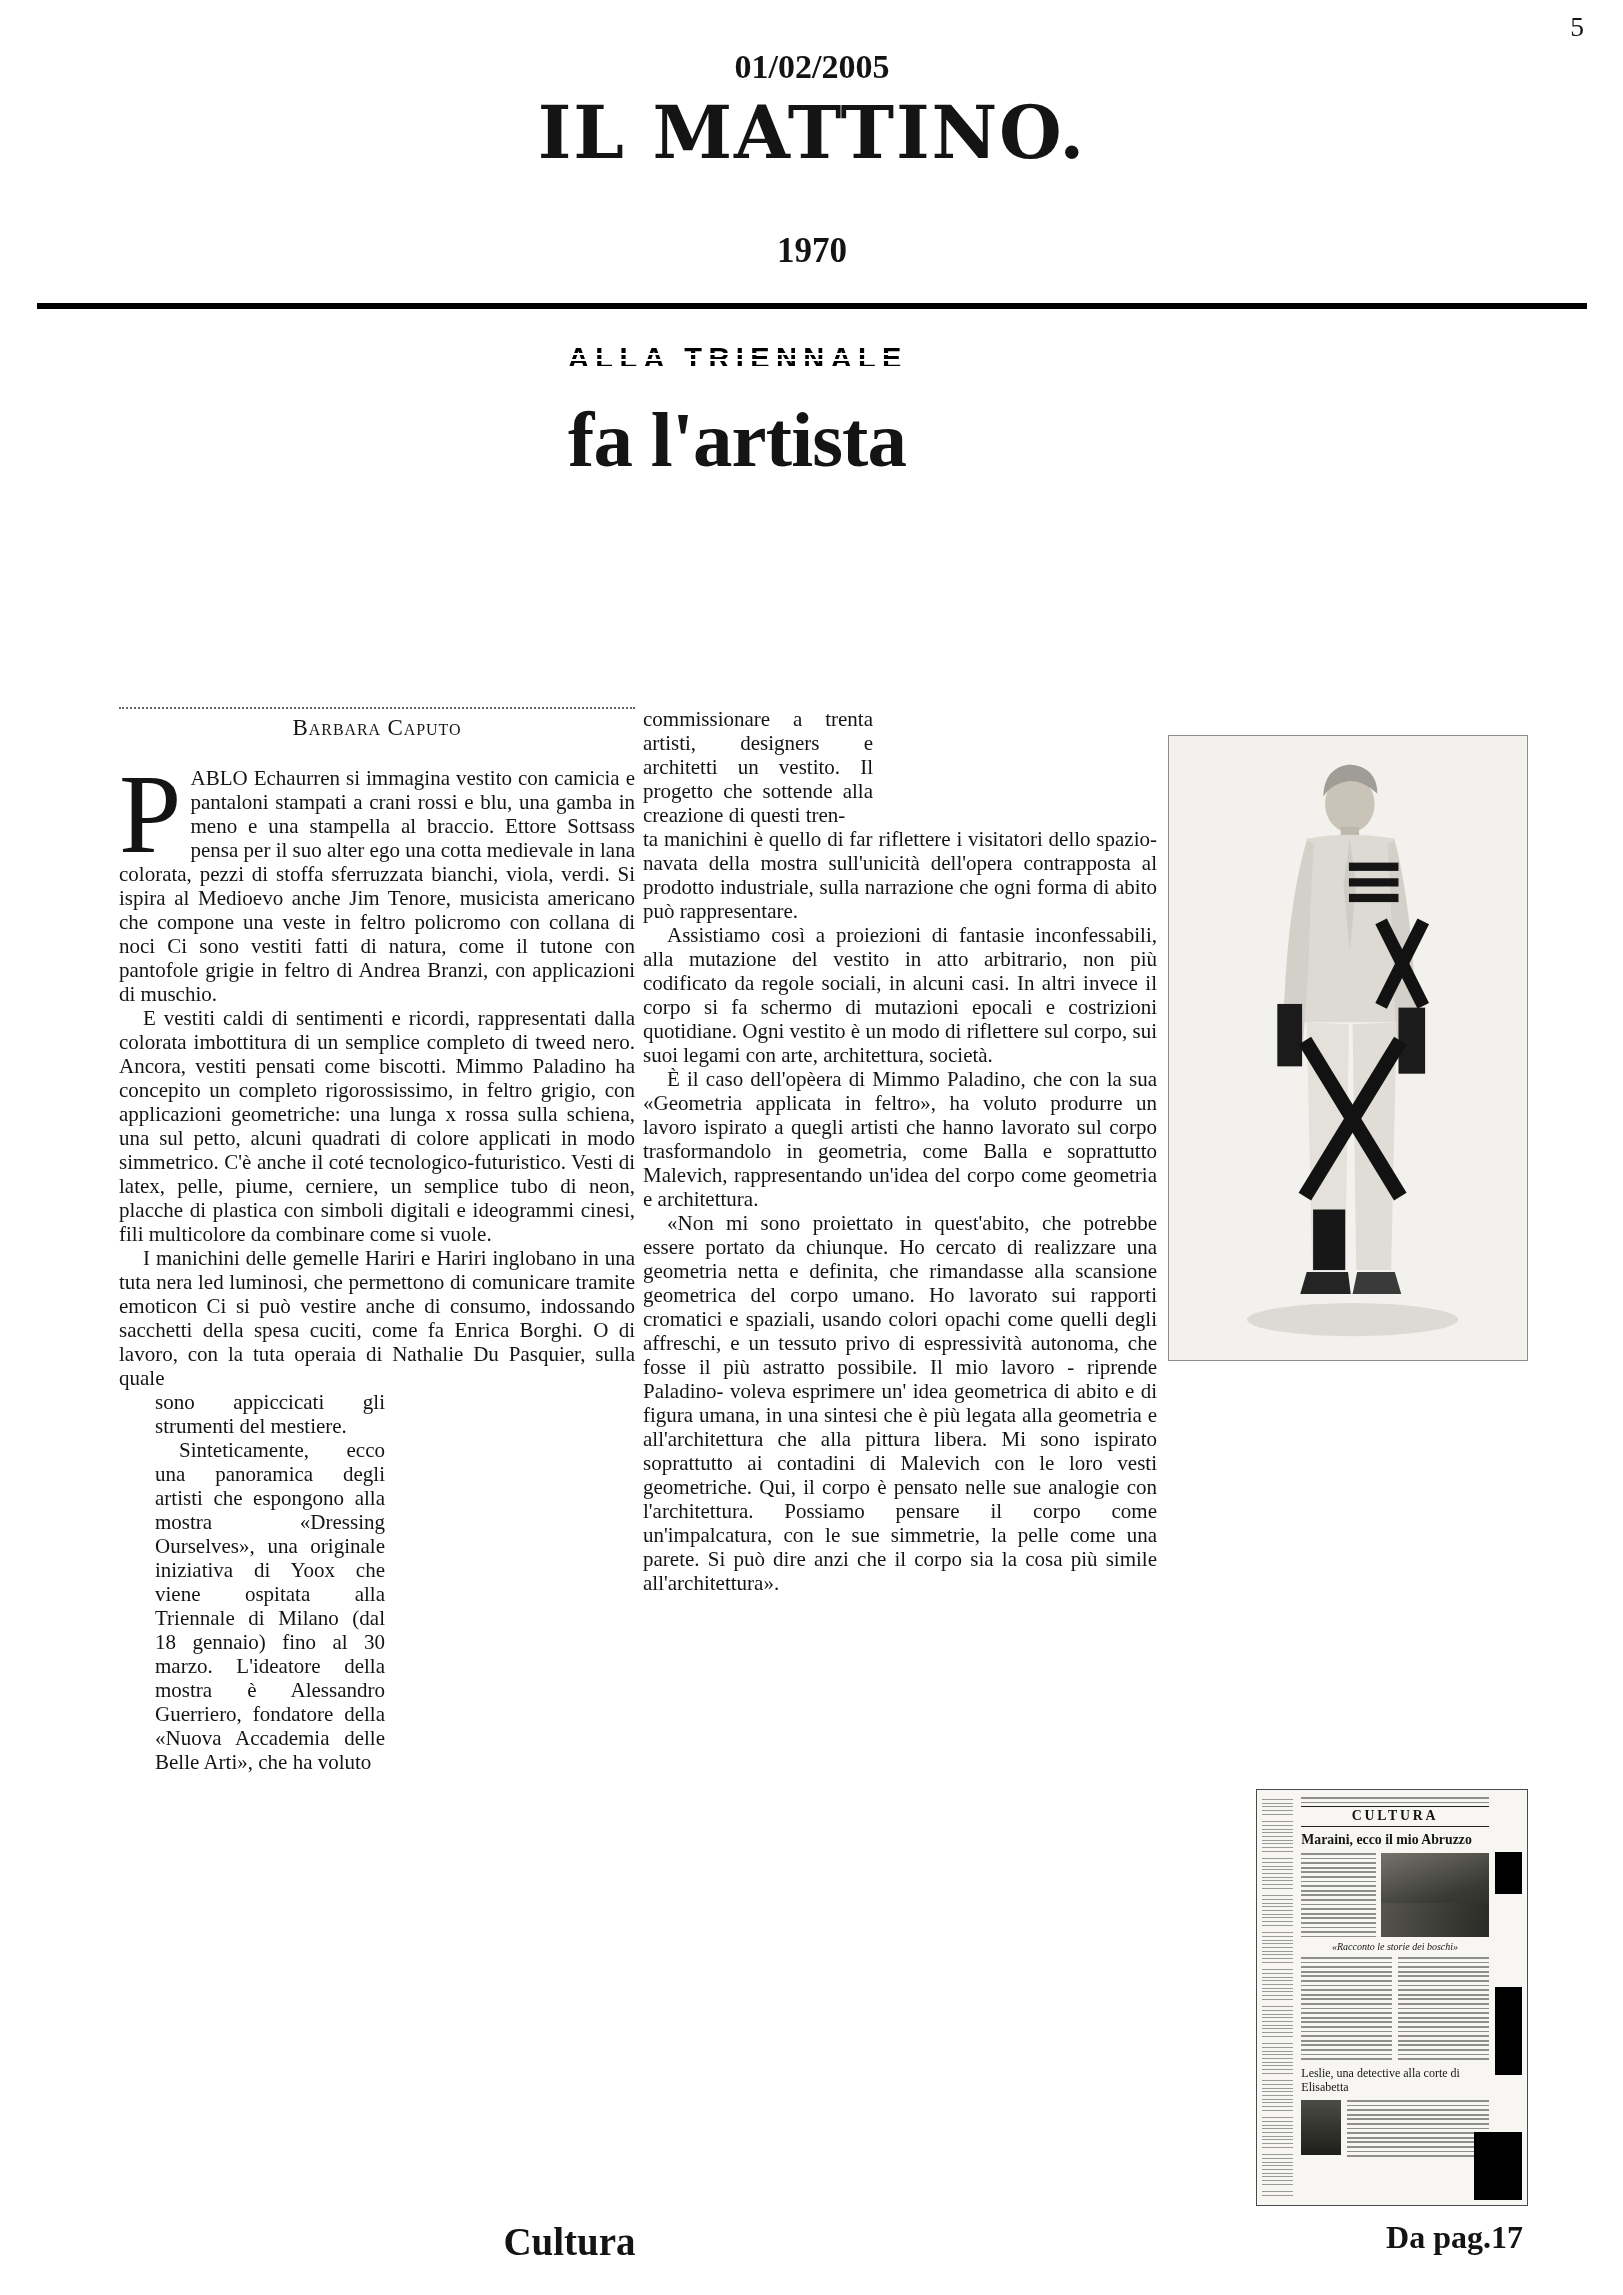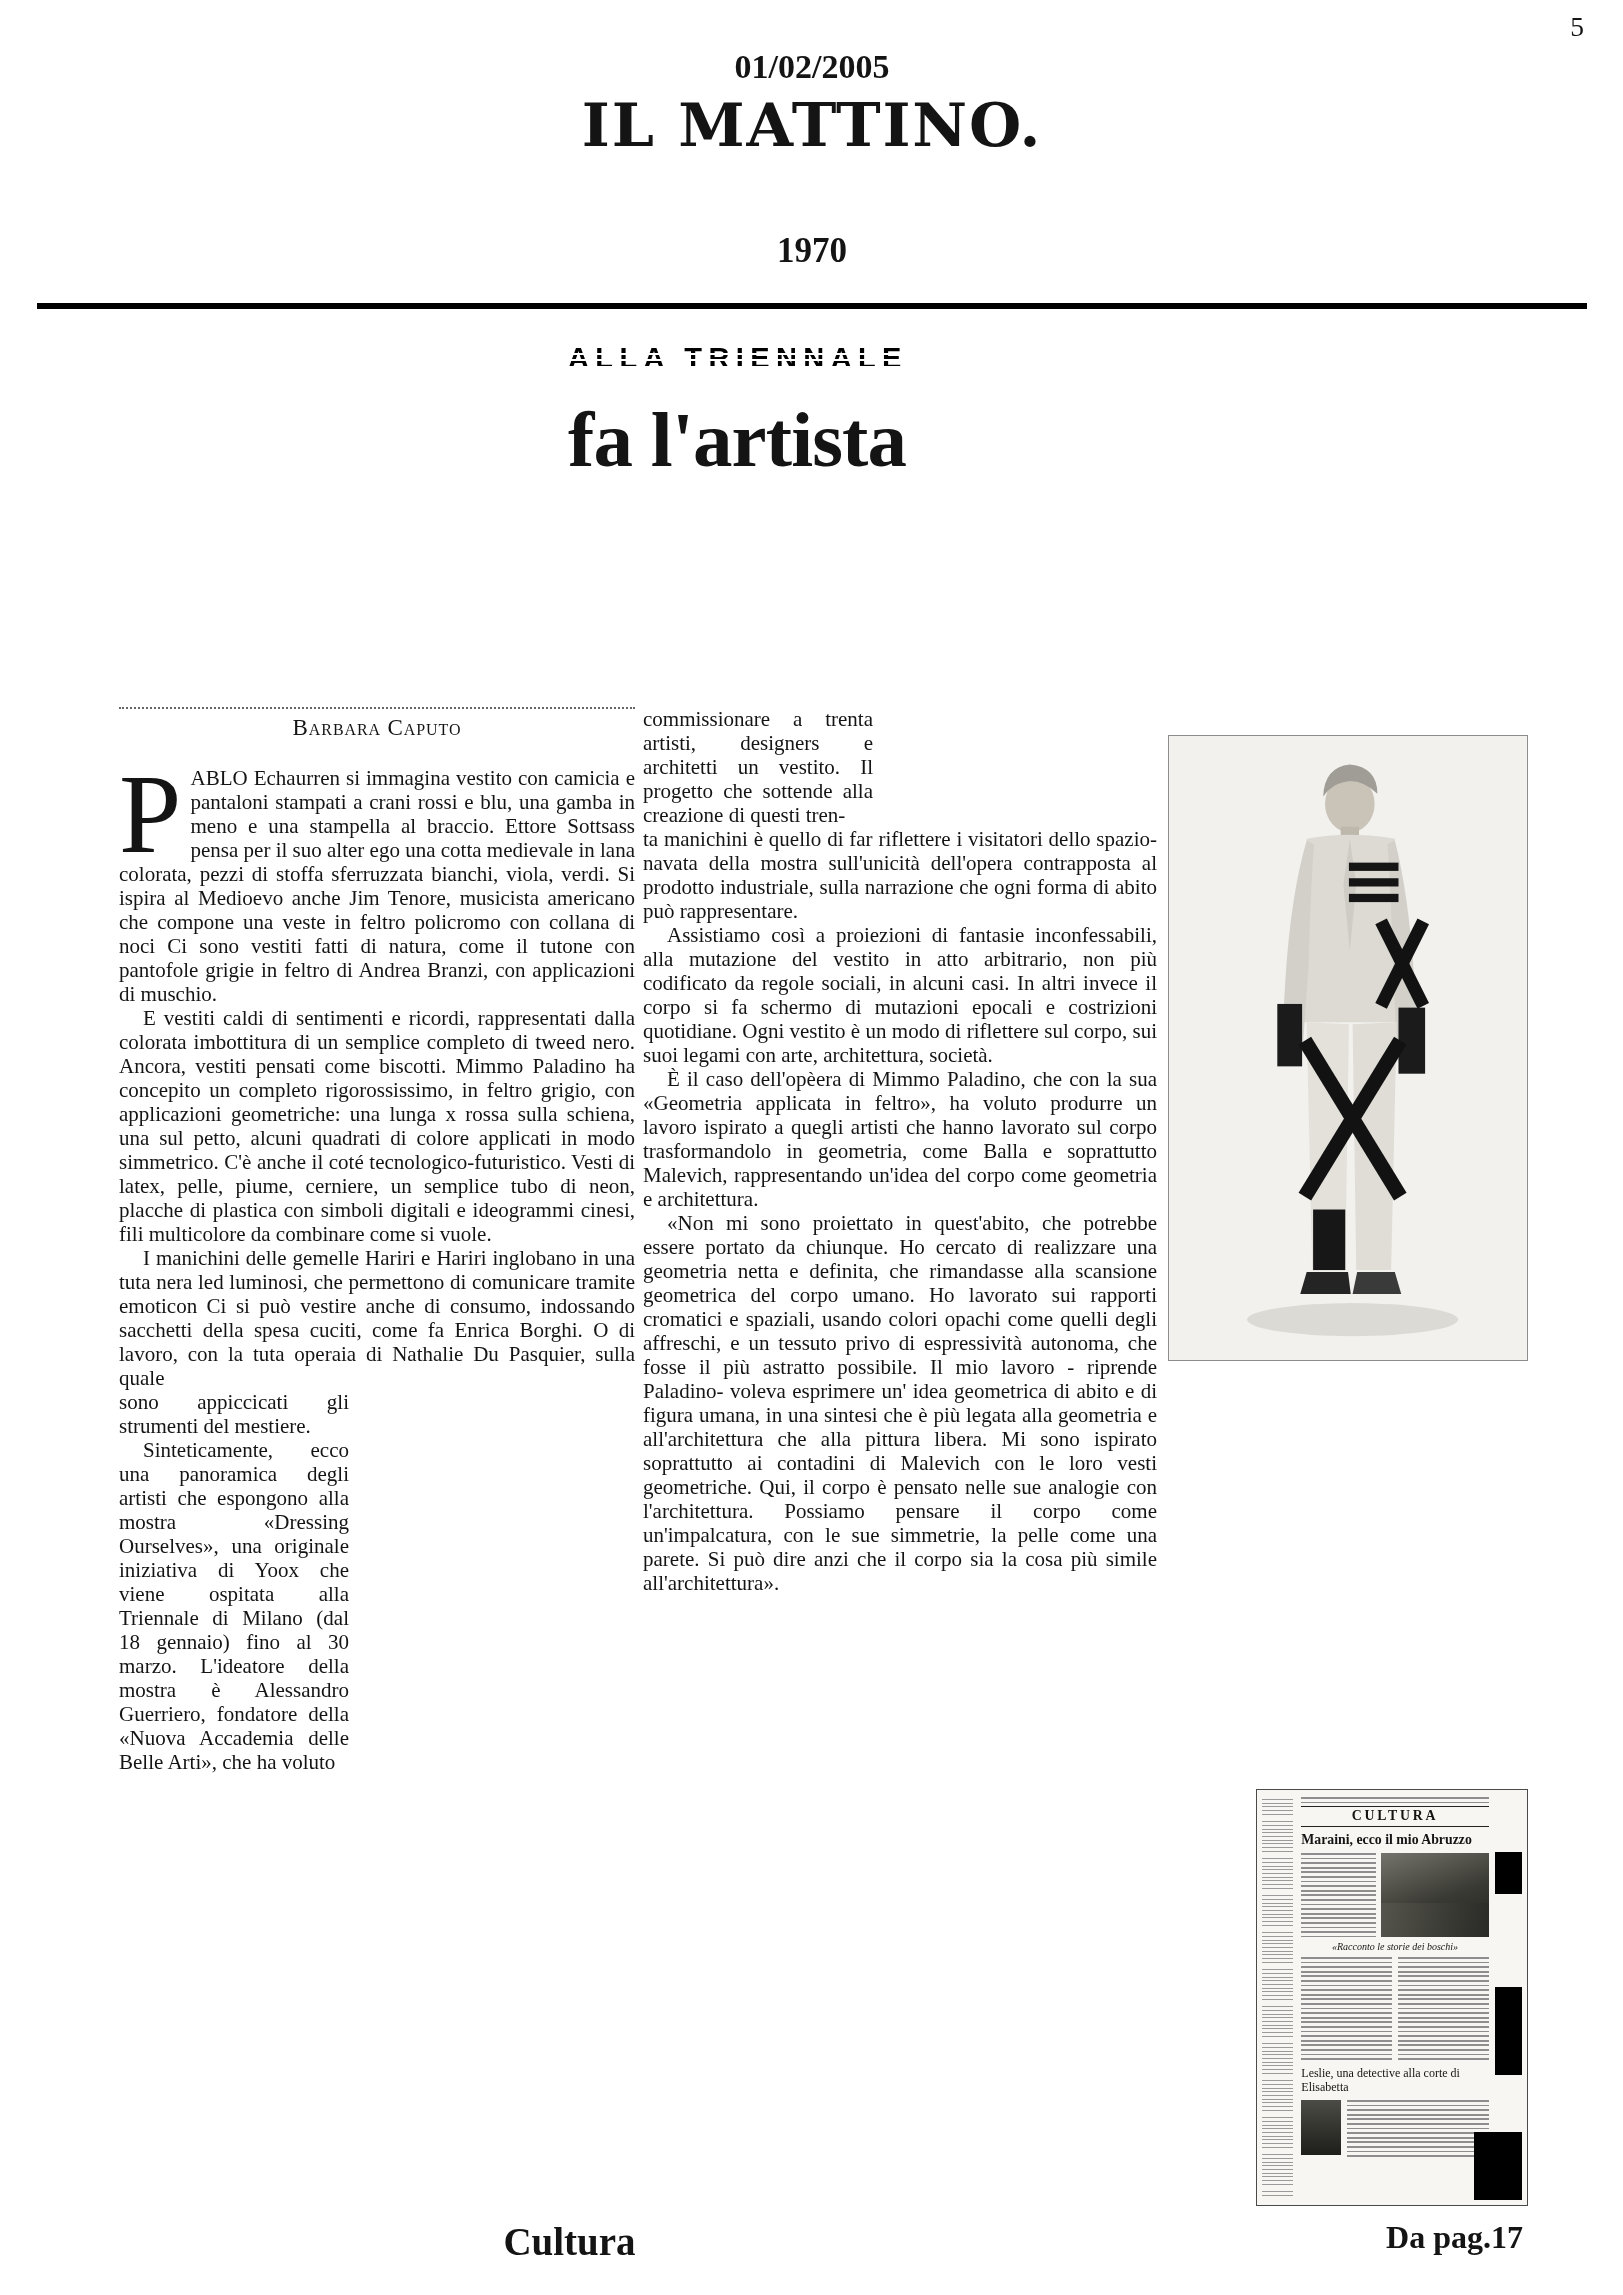--- a/index.html
+++ b/index.html
@@ -8,21 +8,21 @@
     position:relative; width:1624px; height:2296px; margin:0 auto;
     background:#ffffff; color:#141414; overflow:hidden;
     font-family:"Liberation Serif", serif;
   }
 
   
   .page-num { position:absolute; top:11px; right:40px; font-size:27.5px; }
   .date { position:absolute; top:48px; left:0; width:1624px; text-align:center; font-size:34px; font-weight:bold; }
   .masthead {
     position:absolute; top:90px; left:0; width:1624px; text-align:center;
-    font-family:"DejaVu Serif", serif; font-weight:bold; font-size:60px; letter-spacing:1.8px;
+    font-family:"DejaVu Serif", serif; font-weight:bold; font-size:72px; letter-spacing:1.8px;
   }
   .edition { position:absolute; top:231px; left:0; width:1624px; text-align:center; font-size:35px; font-weight:bold; }
   .rule { position:absolute; top:303px; left:37px; width:1550px; height:5.5px; background:#000; }
 
   
   .art-head { position:absolute; left:568px; top:342px; width:606px; }
   .kicker {
     position:relative; display:inline-block;
     font-family:"Liberation Sans", sans-serif; font-weight:900;
     font-size:29px; letter-spacing:6.4px; color:#000;
@@ -37,21 +37,21 @@
   
   .p { font-size:21px; line-height:24px; text-align:justify; margin:0; }
   .indent { text-indent:24px; }
 
   .col-left { position:absolute; left:119px; top:707px; width:516px; }
   .byline-wrap { border-top:2.8px dotted #666; padding-top:6.4px; text-align:center; margin-bottom:25px; }
   .byline { font-variant:small-caps; font-size:23px; letter-spacing:0.9px; }
   .dropcap {
     float:left; font-size:112px; line-height:88px; padding:3.7px 9.2px 0 0; font-weight:normal;
   }
-  .narrow-tail { width:230px; }
+  .narrow-tail { width:230px;margin-left:36px; }
 
   .col-mid { position:absolute; left:643px; top:707px; width:514px; }
   .narrowhead { width:230px; }
 
   
   .photo {
     position:absolute; left:1168px; top:735px; width:360px; height:626px;
     border:0.9px solid #8d8d8d; background:#f2f1ee;
   }
   .photo svg { display:block; width:100%; height:100%; }

